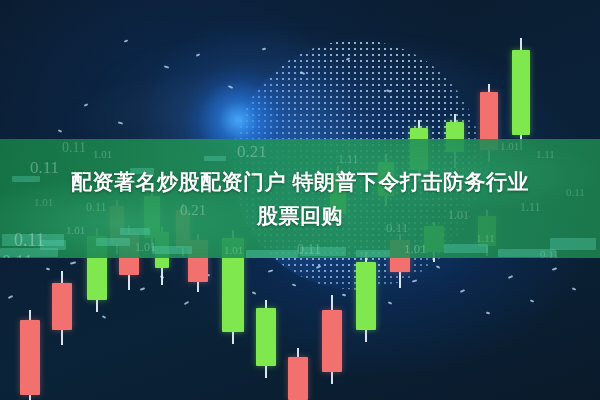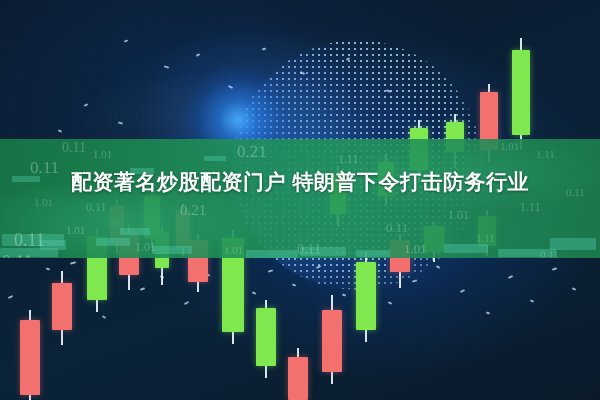--- a/index.html
+++ b/index.html
@@ -323,15 +323,16 @@
         <div class="pricenum" style="left: 520px; top: 61px; font-size: 12px; opacity: 0.4;">1.11</div>
         <div class="pricenum" style="left: 566px; top: 47px; font-size: 11px; opacity: 0.38;">0.11</div>
         <div class="pricenum" style="left: 224px; top: 105px; font-size: 11px; opacity: 0.4;">1.01</div>
         <div class="pricenum" style="left: 540px; top: 109px; font-size: 11px; opacity: 0.38;">0.11</div>
         <div class="pricenum" style="left: 238px; top: 29px; font-size: 11px; opacity: 0.3;">1.11</div>
       </div>
   </div>
 
   <div id="title" style="top: 165px;">
     <span class="line">配资著名炒股配资门户 特朗普下令打击防务行业</span>
+    <span class="line">股票回购</span>
   </div>
 
 </div>
 
 </body></html>

